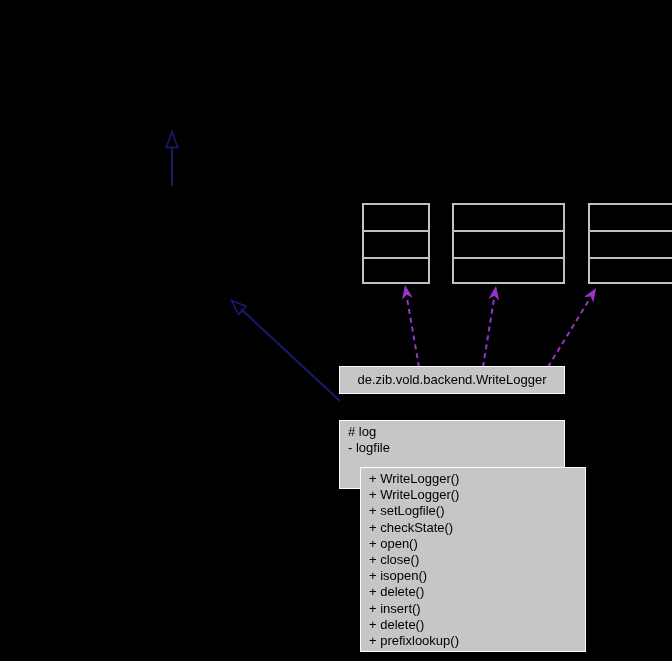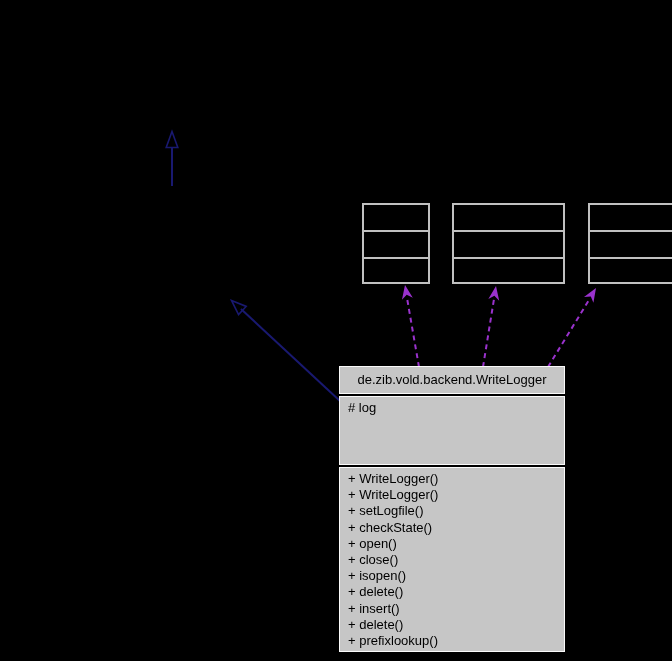--- a/index.html
+++ b/index.html
@@ -29,28 +29,29 @@
   }
   .main-title {
     top: 366px;
     height: 26px;
     line-height: 26px;
     text-align: center;
     font-size: 13px;
     white-space: nowrap;
   }
   .main-fields {
-    top: 396px;
+    top: 420px;
     height: 64px;
     padding-top: 3px;
   }
   .main-methods {
     top: 467px;
     height: 180px;
     padding-top: 3px;
+    margin-left: 21px;
   }
   .member-line {
     font-size: 13px;
     line-height: 16.2px;
     padding-left: 8px;
     white-space: nowrap;
   }
   
   .ghost-node {
     position: absolute;
@@ -134,20 +135,21 @@
     <div class="ghost-divider ghost-div-1"></div>
     <div class="ghost-divider ghost-div-2"></div>
   </div>
 
   <div class="main-node-part main-title">
     <span>de.zib.vold.backend.WriteLogger</span>
   </div>
 
   <div class="main-node-part main-fields">
     <div class="member-line"># log</div>
+    <div class="member-line">- logfile</div>
   </div>
 
   <div class="main-node-part main-methods">
     <div class="member-line">+ WriteLogger()</div>
     <div class="member-line">+ WriteLogger()</div>
     <div class="member-line">+ setLogfile()</div>
     <div class="member-line">+ checkState()</div>
     <div class="member-line">+ open()</div>
     <div class="member-line">+ close()</div>
     <div class="member-line">+ isopen()</div>

